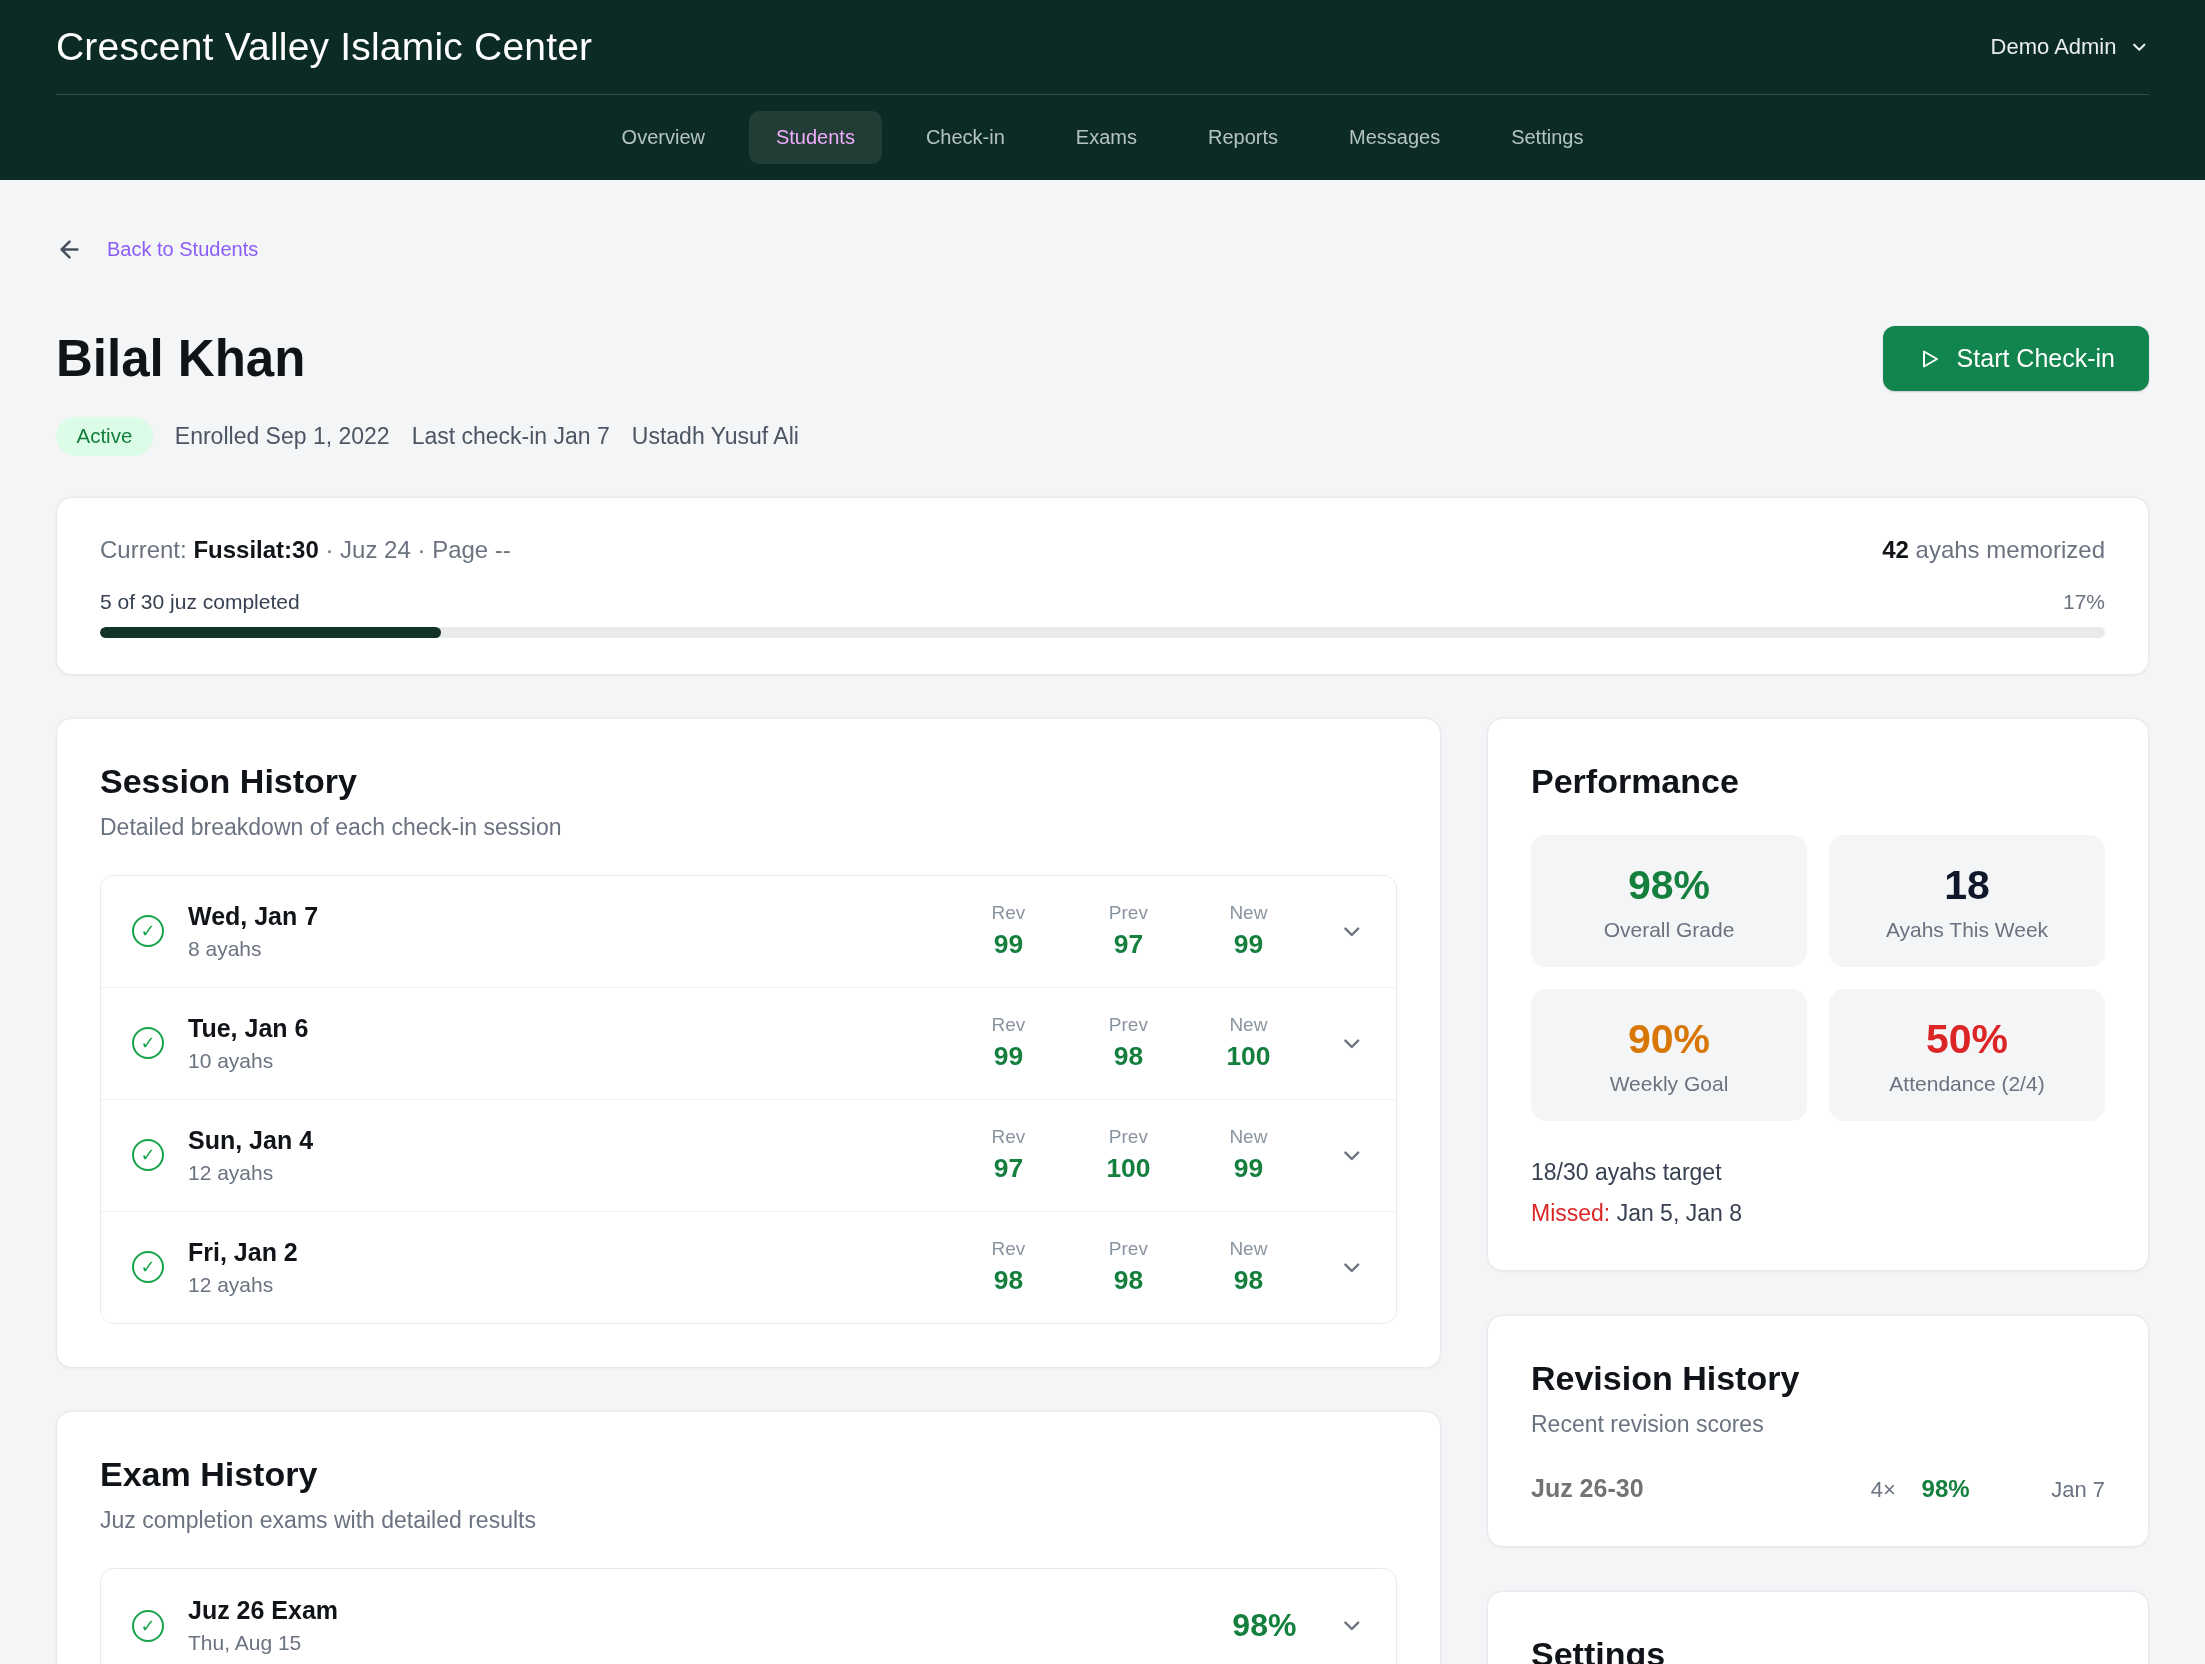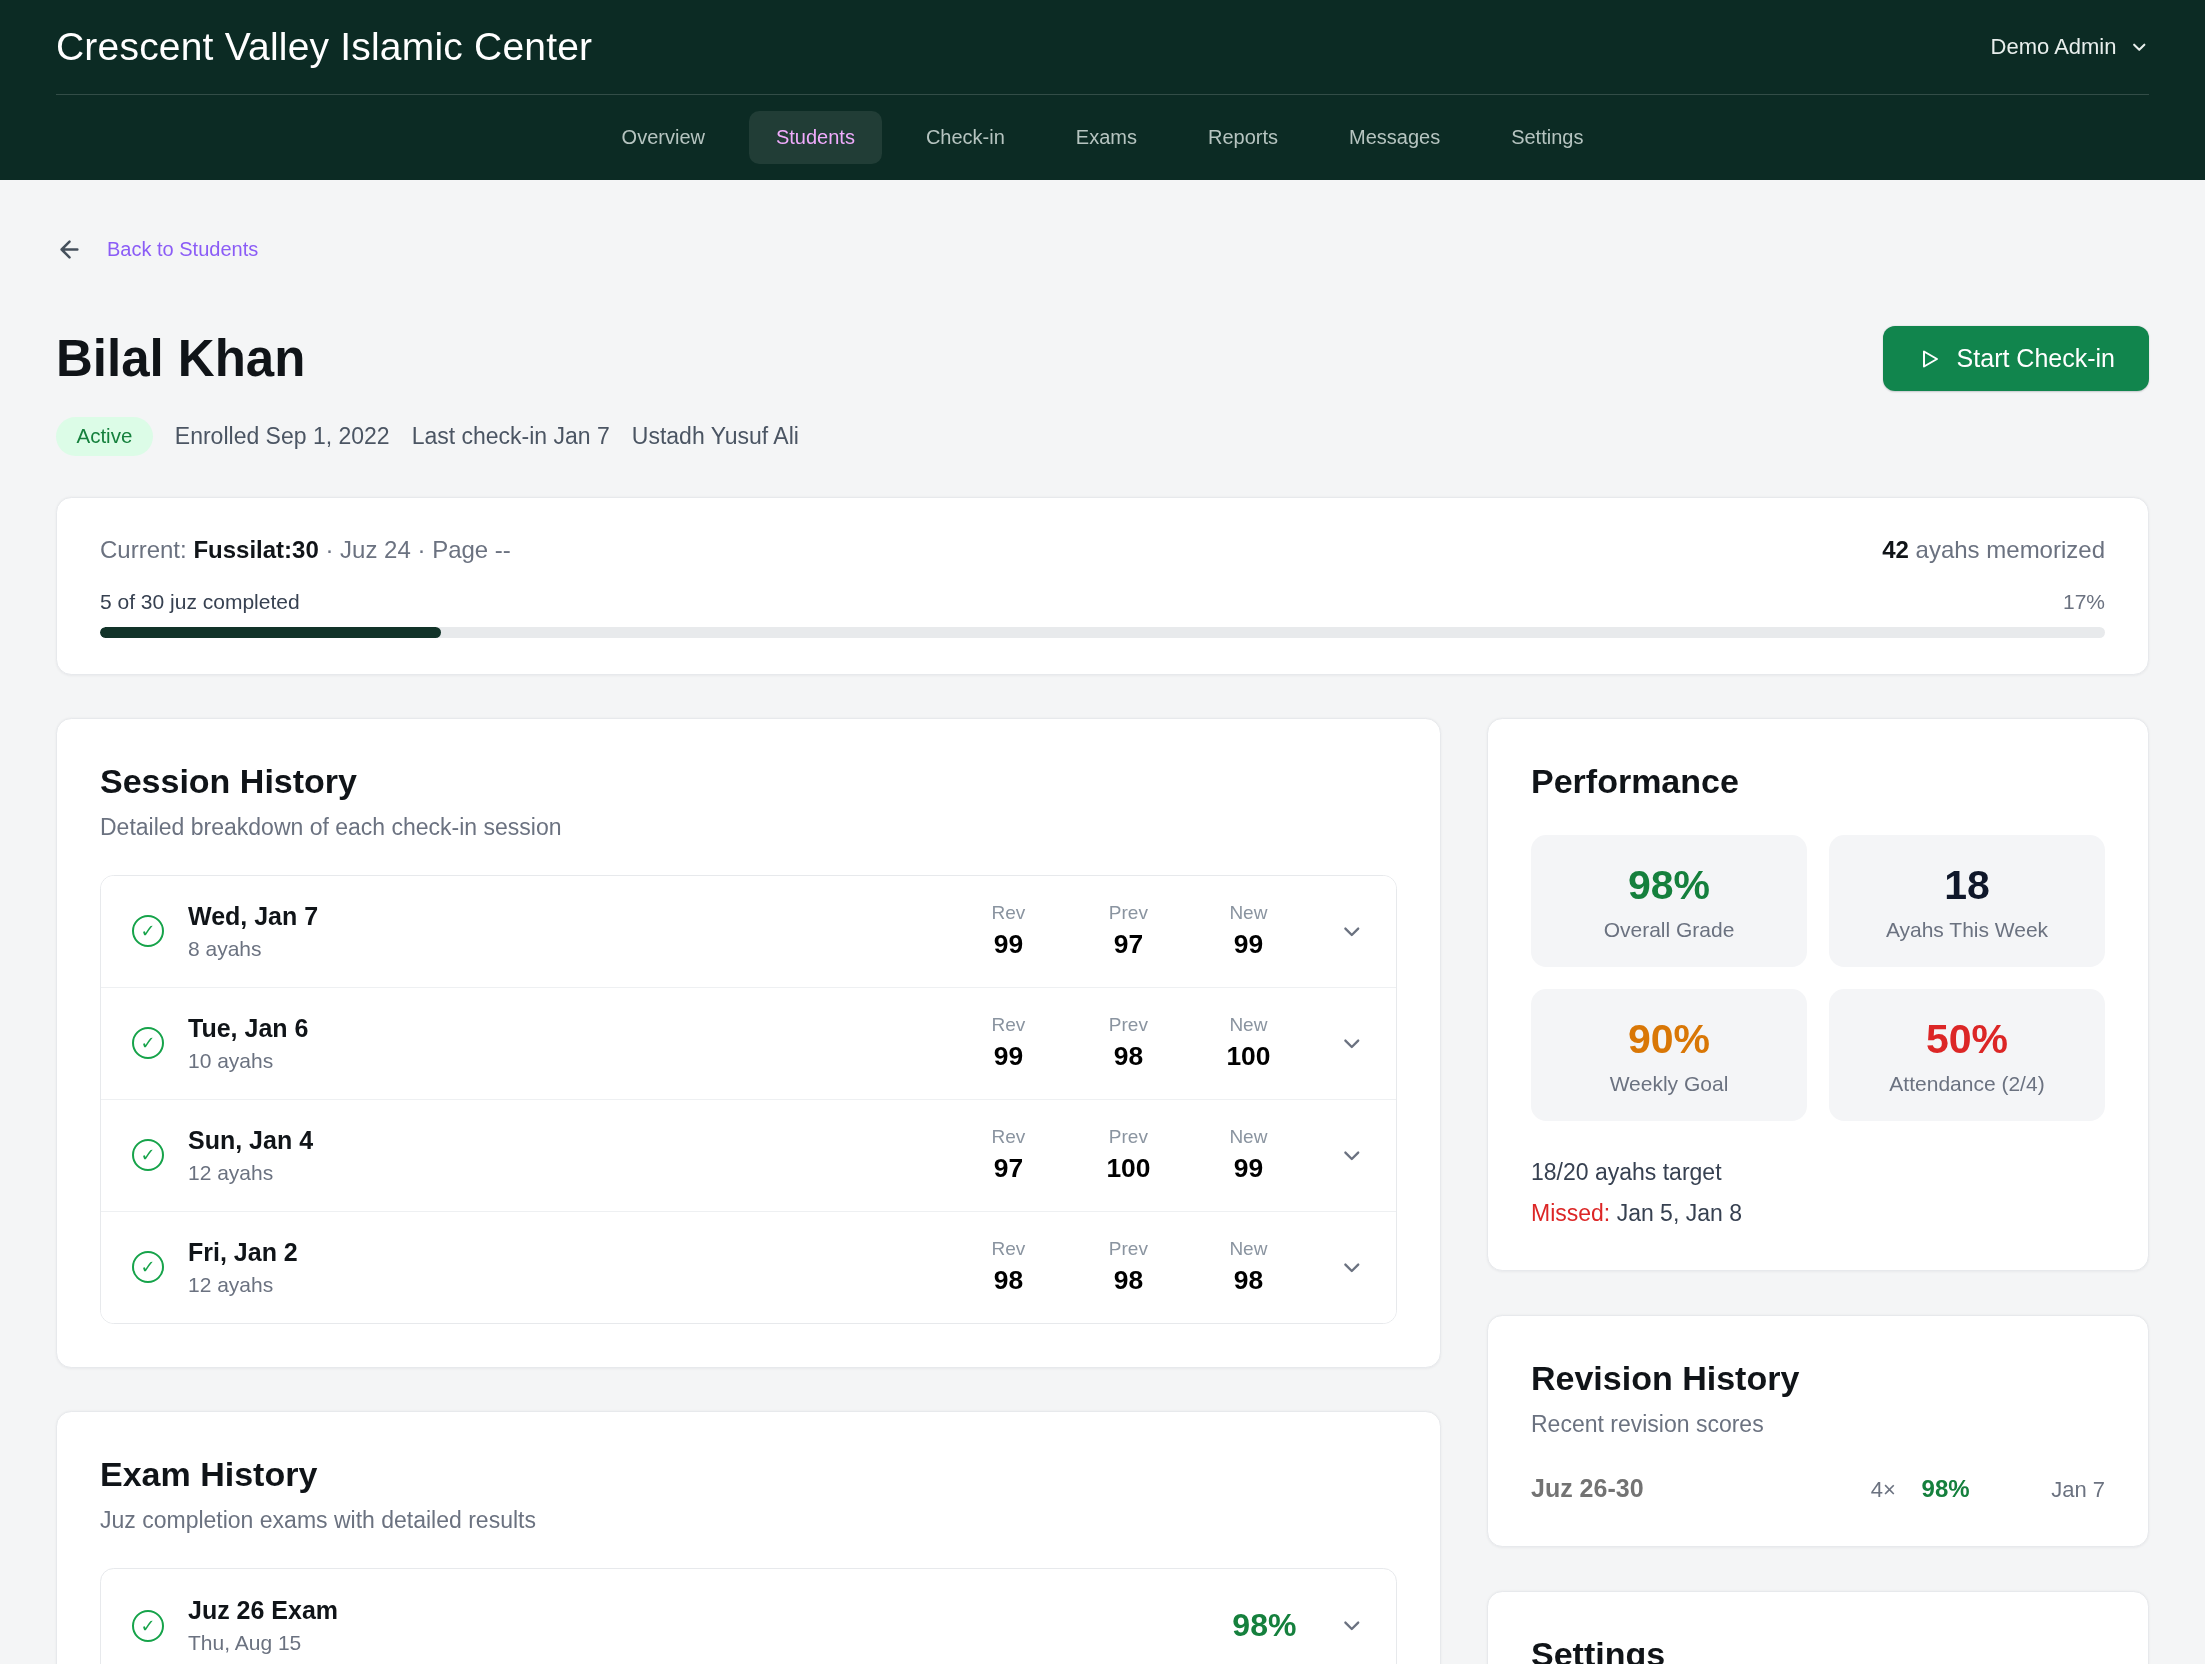--- a/index.html
+++ b/index.html
@@ -103,21 +103,21 @@
     flex: 0 0 auto; width: 32px; height: 32px; border-radius: 50%;
     border: 2.6px solid #16a34a; color: #16a34a;
     display: flex; align-items: center; justify-content: center;
     font-size: 18px; line-height: 1;
   }
   .session-info { flex: 1 1 auto; }
   .session-date { font-size: 25px; font-weight: 600; color: #101418; }
   .session-sub { margin-top: 6.8px; font-size: 21px; color: #6b7280; }
   .score-col { width: 96px; text-align: center; }
   .score-label { font-size: 19px; color: #8a94a0; }
-  .score-value { margin-top: 5px; font-size: 26.4px; font-weight: 600; color: #000000; }
+  .score-value { margin-top: 5px; font-size: 26.4px; font-weight: 600; color: #15803d; }
   .row-chevron { margin-left: 19px; width: 25.6px; height: 25.6px; color: #6b7280; flex: 0 0 auto; }
 
   .left-col .card + .card { margin-top: 43px; }
 
   
   .exam-list { margin-top: 34px; border: 0.9px solid #e7e9ec; border-radius: 13.6px; overflow: hidden; }
   .exam-row { display: flex; align-items: center; gap: 24px; padding: 27px 31px; cursor: pointer; }
   .exam-score { font-size: 32px; font-weight: 700; color: #15803d; margin-left: 17px; }
 
   
@@ -360,21 +360,21 @@
           <div class="tile">
             <div class="tile-value c-orange">90%</div>
             <div class="tile-label">Weekly Goal</div>
           </div>
           <div class="tile">
             <div class="tile-value c-red">50%</div>
             <div class="tile-label">Attendance (2/4)</div>
           </div>
         </div>
 
-        <div class="target-text">18/20 ayahs target</div>
+        <div class="target-text">18/30 ayahs target</div>
         <div class="missed-text">
           <span class="missed-label">Missed:</span>
           <span>Jan 5, Jan 8</span>
         </div>
       </section>
 
       <section class="card card-pad">
         <h2 class="card-title">Revision History</h2>
         <p class="card-subtitle">Recent revision scores</p>
         <div class="revision-row">

